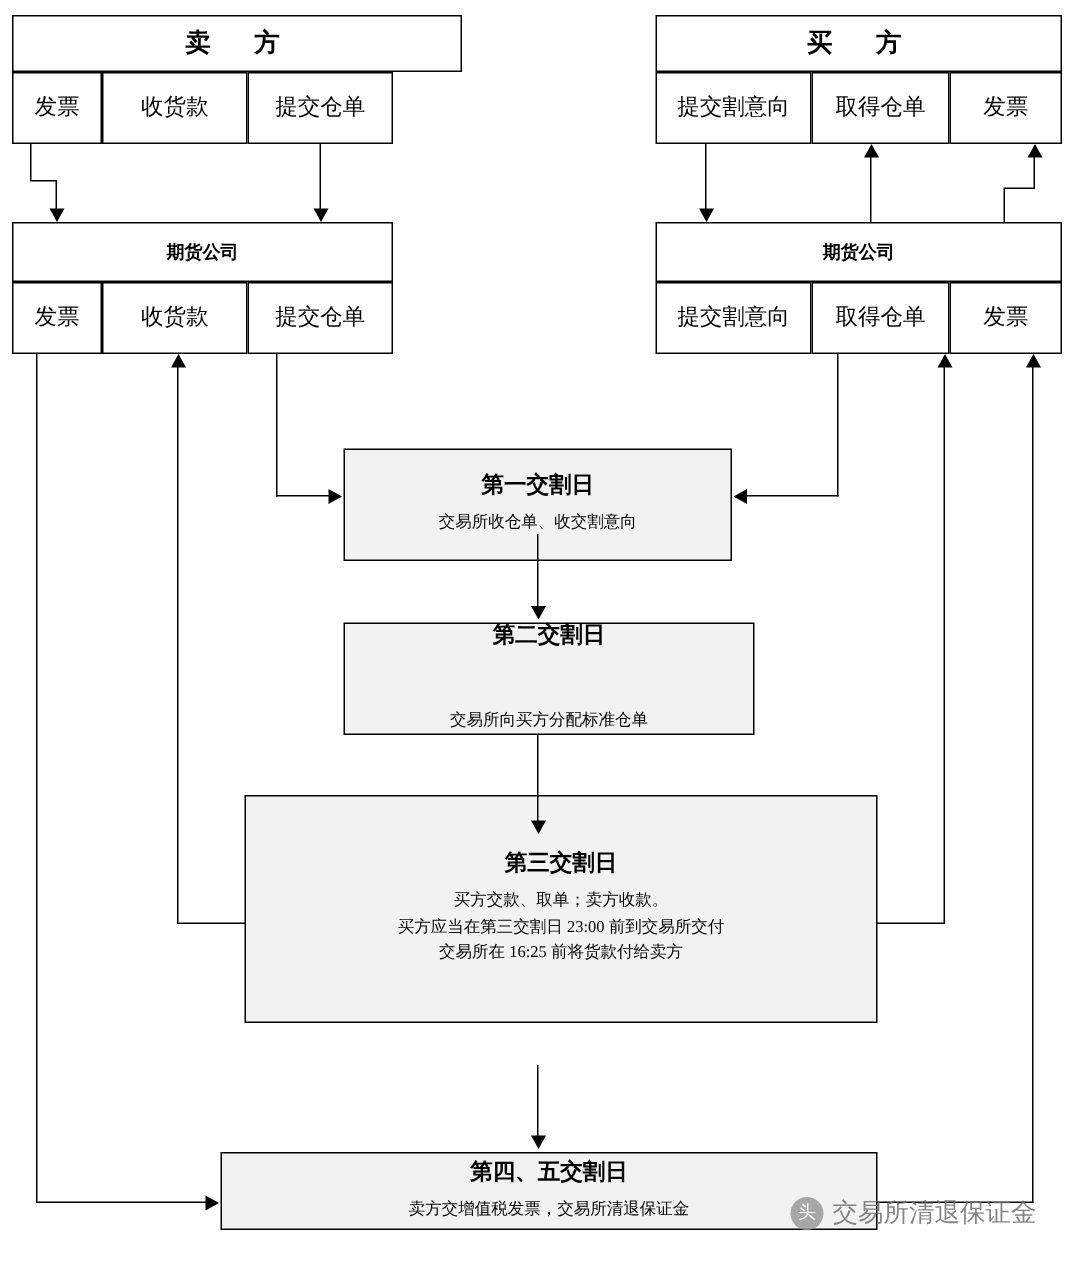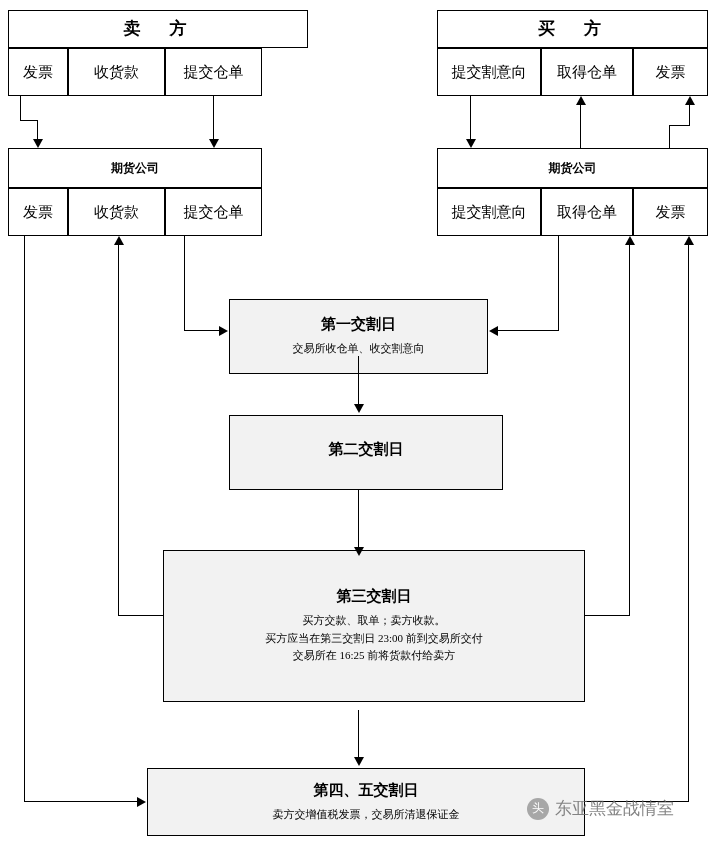--- a/index.html
+++ b/index.html
@@ -163,30 +163,31 @@
     <span>发票</span>
   </div>
 
   <div class="box stage-box" style="left:229px; top:281px; width:259px; height:75px;margin-top:18px;">
     <div class="stage-title">第一交割日</div>
     <div class="stage-line">交易所收仓单、收交割意向</div>
   </div>
 
   <div class="box stage-box" style="left:229px; top:415px; width:274px; height:75px;gap:32px;">
     <div class="stage-title">第二交割日</div>
-  </div>
-
-  <div class="box stage-box" style="left:163px; top:550px; width:422px; height:152px;text-align:right;">
+    <div class="stage-line">交易所向买方分配标准仓单</div>
+  </div>
+
+  <div class="box stage-box" style="left:163px; top:530px; width:422px; height:152px;text-align:right;">
     <div class="stage-title">第三交割日</div>
     <div class="stage-line">买方交款、取单；卖方收款。</div>
     <div class="stage-line">买方应当在第三交割日 23:00 前到交易所交付</div>
     <div class="stage-line">交易所在 16:25 前将货款付给卖方</div>
   </div>
 
-  <div class="box stage-box" style="left:147px; top:768px; width:438px; height:68px;">
+  <div class="box stage-box" style="left:147px; top:768px; width:438px; height:52px;">
     <div class="stage-title">第四、五交割日</div>
     <div class="stage-line">卖方交增值税发票，交易所清退保证金</div>
   </div>
 
   <div class="conn vline" style="left:20px; top:96px; height:24px;"></div>
   <div class="conn hline" style="left:20px; top:120px; width:18px;"></div>
   <div class="conn vline" style="left:37px; top:120px; height:22px;"></div>
   <div class="arrow arrow-down" style="left:33px; top:139px;"></div>
 
   <div class="conn vline" style="left:213px; top:96px; height:46px;"></div>
@@ -231,16 +232,16 @@
   <div class="conn vline" style="left:24px; top:236px; height:566px;"></div>
   <div class="conn hline" style="left:24px; top:801px; width:114px;"></div>
   <div class="arrow arrow-right" style="left:137px; top:797px;"></div>
 
   <div class="conn hline" style="left:584px; top:801px; width:105px;"></div>
   <div class="conn vline" style="left:688px; top:243px; height:559px;"></div>
   <div class="arrow arrow-up" style="left:684px; top:236px;"></div>
 
   <div class="watermark" style="left:527px; top:797px;">
     <span class="wm-logo">头</span>
-    <span>东亚黑金战情室</span>
+    <span>交易所清退保证金</span>
   </div>
 
 </div>
 
 </body></html>

